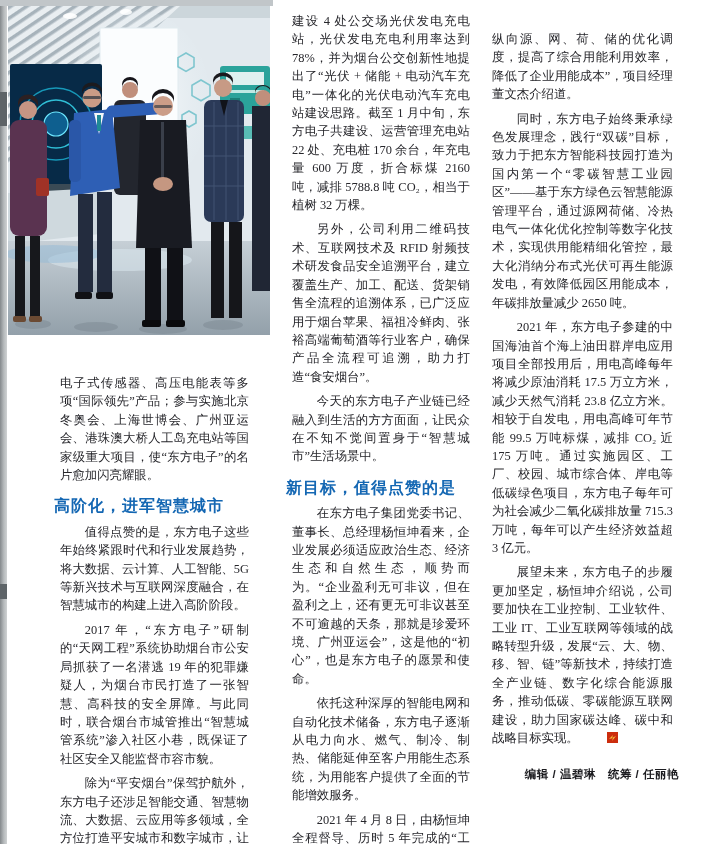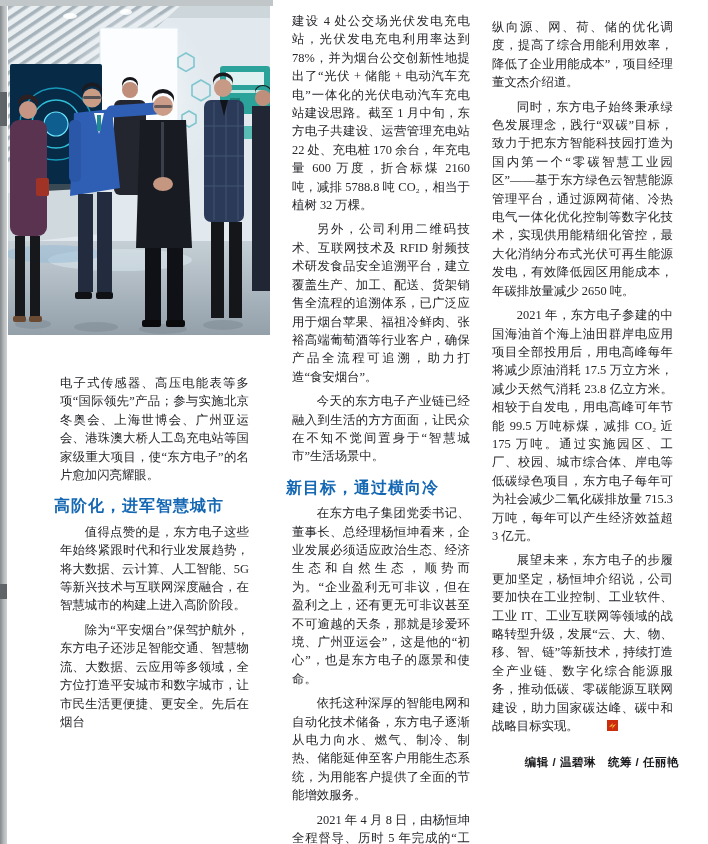--- a/index.html
+++ b/index.html
@@ -16,21 +16,21 @@
   .edge-top{position:absolute;left:0;top:0;width:273px;height:6px;background:#c1c6c9;}
   
   .photo{position:absolute;left:8px;top:6px;width:262px;height:329px;overflow:hidden;background:#dde6ec;}
   .photo svg{display:block;}
   
   .col{position:absolute;text-align:justify;font-size:12.4px;line-height:18.4px;}
   .col p{margin:6px;text-indent:2em;}
   .col p.noindent{text-indent:0;}
   .col-1{left:54px;top:368px;width:201px;}
   .col-2{left:286px;top:6px;width:190px;}
-  .col-3{left:486px;top:12px;width:193px;}
+  .col-3{left:486px;top:24px;width:193px;}
   h2.section{
     font-family:"Liberation Sans","DejaVu Sans",sans-serif;
     color:#1467b3;font-size:16px;font-weight:bold;letter-spacing:1px;
     margin:13px 0 7px 0;text-indent:0;text-align:left;
   }
   .credits{
     font-family:"Liberation Sans","DejaVu Sans",sans-serif;
     font-weight:bold;font-size:11.5px;text-align:right;margin-top:18px;
     color:#1c1c20;letter-spacing:0.5px;
   }
@@ -174,28 +174,29 @@
           <rect x="221" y="216" width="13" height="96" fill="#15161a"></rect>
       </g>
     </g>
   </svg>
 </div>
 
 <div class="col col-1">
   <p class="noindent">电子式传感器、高压电能表等多项“国际领先”产品；参与实施北京冬奥会、上海世博会、广州亚运会、港珠澳大桥人工岛充电站等国家级重大项目，使“东方电子”的名片愈加闪亮耀眼。</p>
   <h2 class="section">高阶化，进军智慧城市</h2>
   <p>值得点赞的是，东方电子这些年始终紧跟时代和行业发展趋势，将大数据、云计算、人工智能、5G 等新兴技术与互联网深度融合，在智慧城市的构建上进入高阶阶段。</p>
+  <p>2017 年，“东方电子”研制的“天网工程”系统协助烟台市公安局抓获了一名潜逃 19 年的犯罪嫌疑人，为烟台市民打造了一张智慧、高科技的安全屏障。与此同时，联合烟台市城管推出“智慧城管系统”渗入社区小巷，既保证了社区安全又能监督市容市貌。</p>
   <p>除为“平安烟台”保驾护航外，东方电子还涉足智能交通、智慧物流、大数据、云应用等多领域，全方位打造平安城市和数字城市，让市民生活更便捷、更安全。先后在烟台</p>
 </div>
 
 <div class="col col-2">
   <p class="noindent">建设 4 处公交场光伏发电充电站，光伏发电充电利用率达到 78%，并为烟台公交创新性地提出了“光伏 + 储能 + 电动汽车充电”一体化的光伏电动汽车充电站建设思路。截至 1 月中旬，东方电子共建设、运营管理充电站 22 处、充电桩 170 余台，年充电量 600 万度，折合标煤 2160 吨，减排 5788.8 吨 CO₂，相当于植树 32 万棵。</p>
   <p>另外，公司利用二维码技术、互联网技术及 RFID 射频技术研发食品安全追溯平台，建立覆盖生产、加工、配送、货架销售全流程的追溯体系，已广泛应用于烟台苹果、福祖冷鲜肉、张裕高端葡萄酒等行业客户，确保产品全流程可追溯，助力打造“食安烟台”。</p>
   <p>今天的东方电子产业链已经融入到生活的方方面面，让民众在不知不觉间置身于“智慧城市”生活场景中。</p>
-  <h2 class="section">新目标，通过横向冷</h2>
+  <h2 class="section">新目标，值得点赞的是</h2>
   <p>在东方电子集团党委书记、董事长、总经理杨恒坤看来，企业发展必须适应政治生态、经济生态和自然生态，顺势而为。“企业盈利无可非议，但在盈利之上，还有更无可非议甚至不可逾越的天条，那就是珍爱环境、广州亚运会”，这是他的“初心”，也是东方电子的愿景和使命。</p>
   <p>依托这种深厚的智能电网和自动化技术储备，东方电子逐渐从电力向水、燃气、制冷、制热、储能延伸至客户用能生态系统，为用能客户提供了全面的节能增效服务。</p>
   <p>2021 年 4 月 8 日，由杨恒坤全程督导、历时 5 年完成的“工业园区多元用户互动的配用电系统关键技术研究与示范项目”顺利通过工信部验收，并作为科技创新优秀成果亮相国家“十三五”科技创新成就展高新技术展区。</p>
   <p>“项目能源应用场景涵盖了分布式屋顶光伏、厂内配用电、中央空调、压差发电、电储能、燃气锅炉等，通过横向冷、热、电、气的多能互补协同控制，</p>
 </div>
 
 <div class="col col-3">
   <p class="noindent">纵向源、网、荷、储的优化调度，提高了综合用能利用效率，降低了企业用能成本”，项目经理董文杰介绍道。</p>
   <p>同时，东方电子始终秉承绿色发展理念，践行“双碳”目标，致力于把东方智能科技园打造为国内第一个“零碳智慧工业园区”——基于东方绿色云智慧能源管理平台，通过源网荷储、冷热电气一体化优化控制等数字化技术，实现供用能精细化管控，最大化消纳分布式光伏可再生能源发电，有效降低园区用能成本，年碳排放量减少 2650 吨。</p>
   <p>2021 年，东方电子参建的中国海油首个海上油田群岸电应用项目全部投用后，用电高峰每年将减少原油消耗 17.5 万立方米，减少天然气消耗 23.8 亿立方米。相较于自发电，用电高峰可年节能 99.5 万吨标煤，减排 CO₂ 近 175 万吨。通过实施园区、工厂、校园、城市综合体、岸电等低碳绿色项目，东方电子每年可为社会减少二氧化碳排放量 715.3 万吨，每年可以产生经济效益超 3 亿元。</p>

